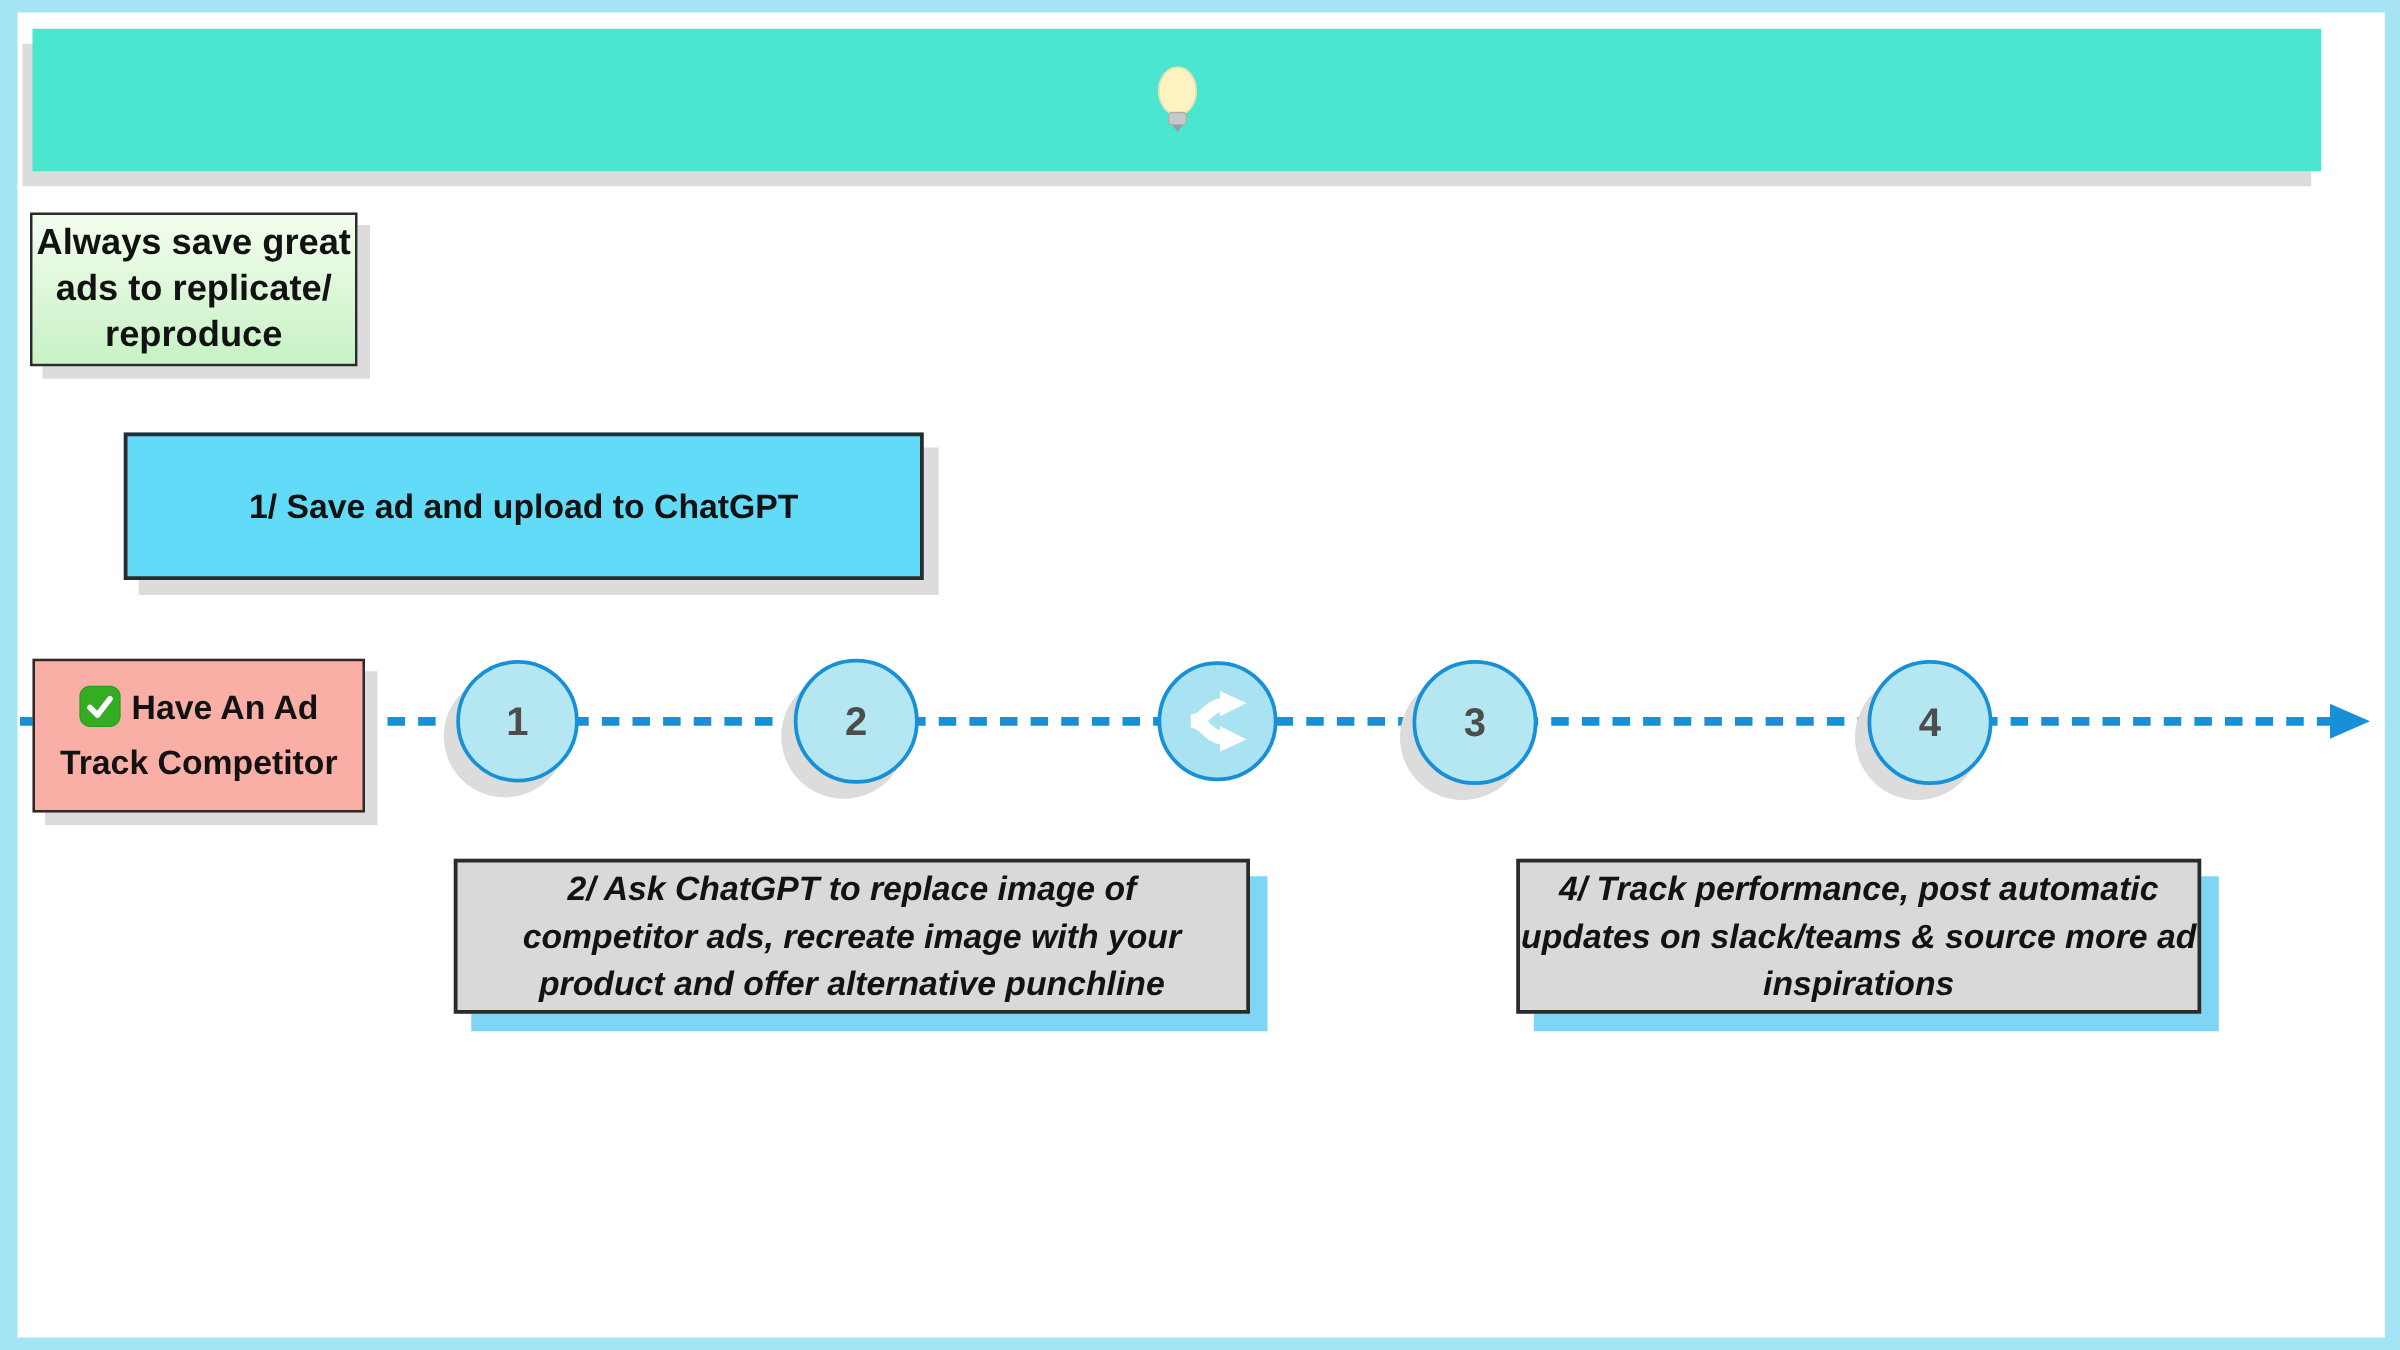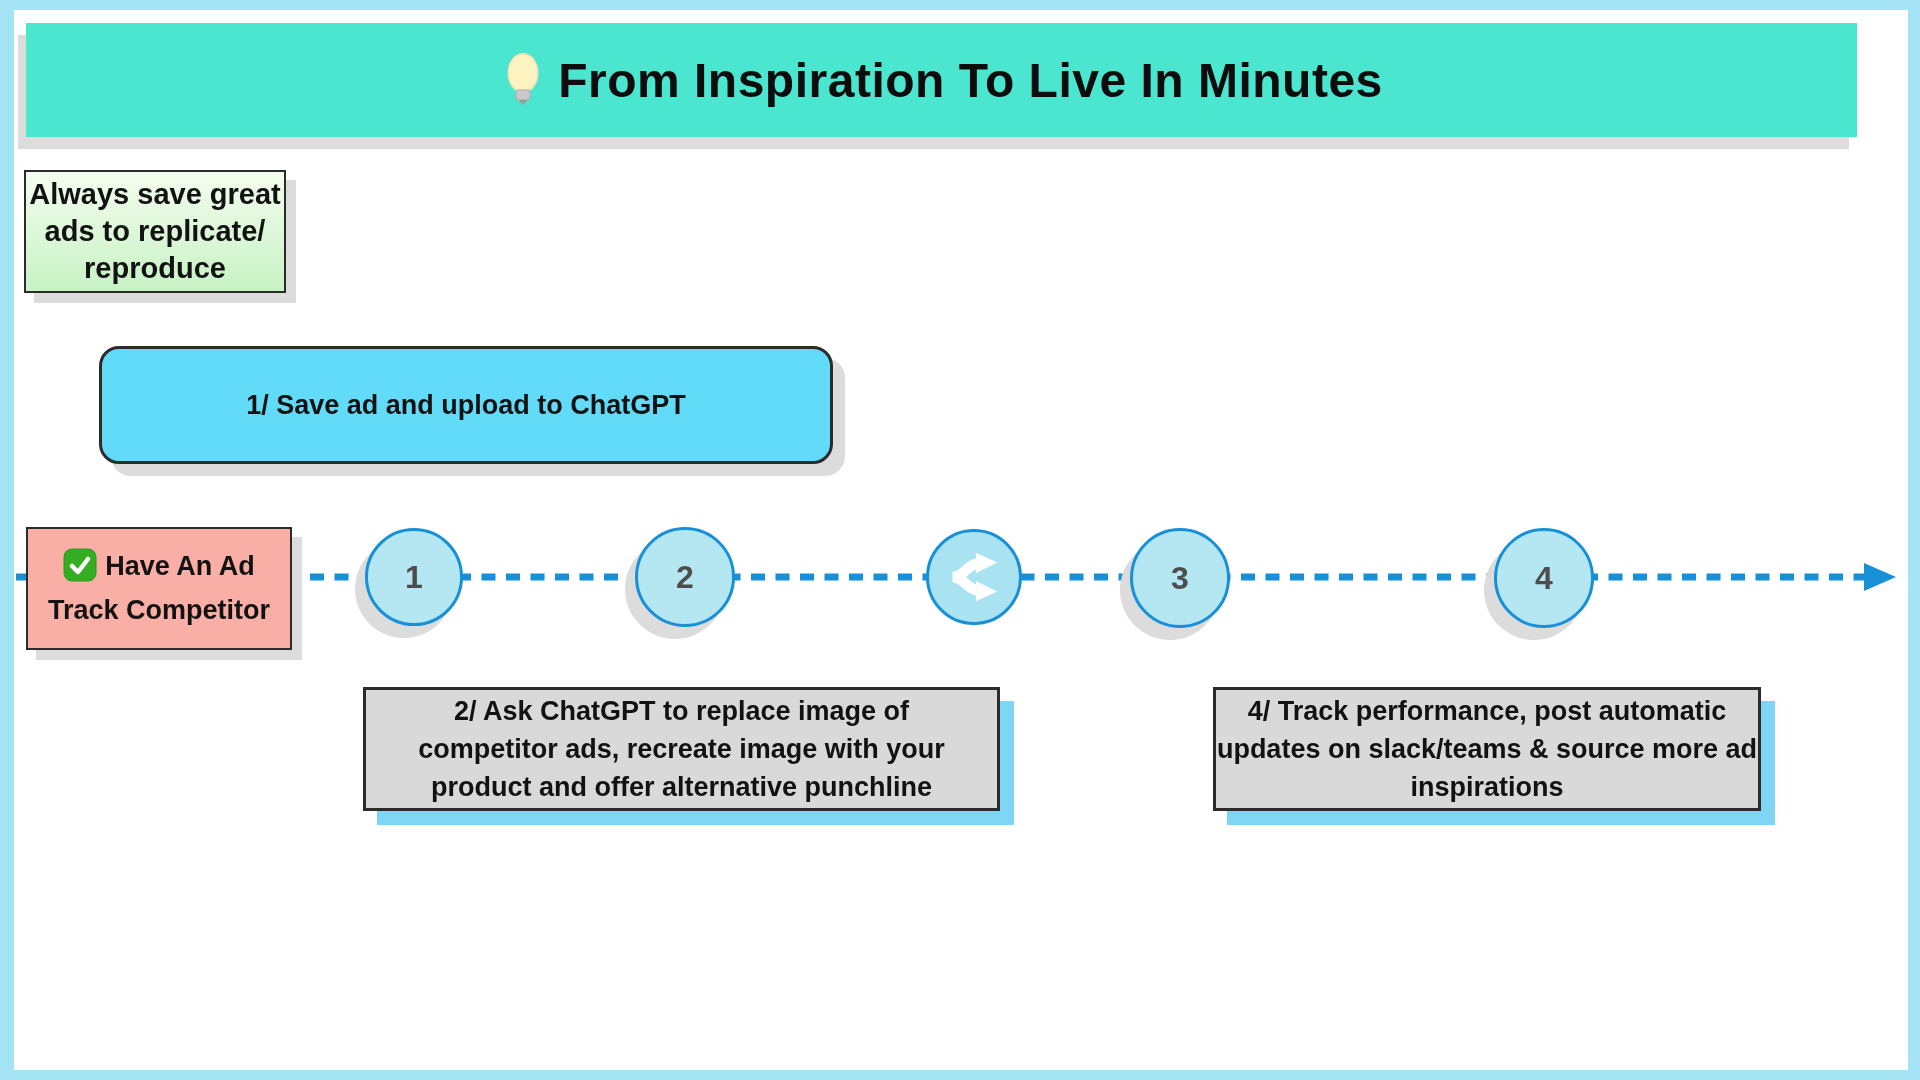--- a/index.html
+++ b/index.html
@@ -39,26 +39,26 @@
     background:linear-gradient(#f4fdee,#c7f2c4);
     border-width:2px;
     box-shadow:10px 10px 0 #dcdcdc;
     font-size:29px;line-height:37px;
   }
   .step-blue{
     background:#62dbf8;
     box-shadow:12px 12px 0 #dcdcdc;
     font-size:27px;line-height:38px;
   }
-  .step-blue.s1{left:85px;top:336px;width:734px;height:118px;border-radius:20px;}
+  .step-blue.s1{left:85px;top:336px;width:640px;height:118px;}
   .step-blue.s3{left:852px;top:328px;width:640px;height:126px;}
   .step-gray{
     background:#d9d9d9;
     box-shadow:14px 14px 0 #7fd6f4;
-    font-size:27px;line-height:38px;
+    font-size:27px;line-height:38px;font-style:italic;
   }
   .step-gray.s2{left:349px;top:677px;width:637px;height:124px;}
   .step-gray.s4{left:1199px;top:677px;width:548px;height:124px;}
   .start-pink{
     left:12px;top:517px;width:266px;height:123px;
     background:#f9afa5;
     border-width:2.5px;
     box-shadow:10px 10px 0 #dcdcdc;
     font-size:27px;line-height:37px;
     z-index:3;
@@ -93,21 +93,20 @@
   </svg>
 
   <div class="abs header">
     <span style="display:inline-flex;">
       <svg width="46" height="54" viewBox="0 0 32 38">
         <ellipse cx="16" cy="14" rx="10.5" ry="13.5" fill="#fdf3c1" stroke="#ece0b4" stroke-width="1"></ellipse>
         <rect x="11" y="26" width="10" height="7" rx="2" fill="#c9c9c9" stroke="#aeaeae" stroke-width="0.8"></rect>
         <polygon points="13,33 19,33 16,37" fill="#9a9a9a"></polygon>
       </svg>
     </span>
-    <span class="header-title">From Inspiration To Live In Minutes</span>
   </div>
 
   <div class="abs box note-green">
     <span>Always save great
 ads to replicate/
 reproduce</span>
   </div>
 
   <div class="abs box step-blue s1">
     <span>1/ Save ad and upload to ChatGPT</span>

